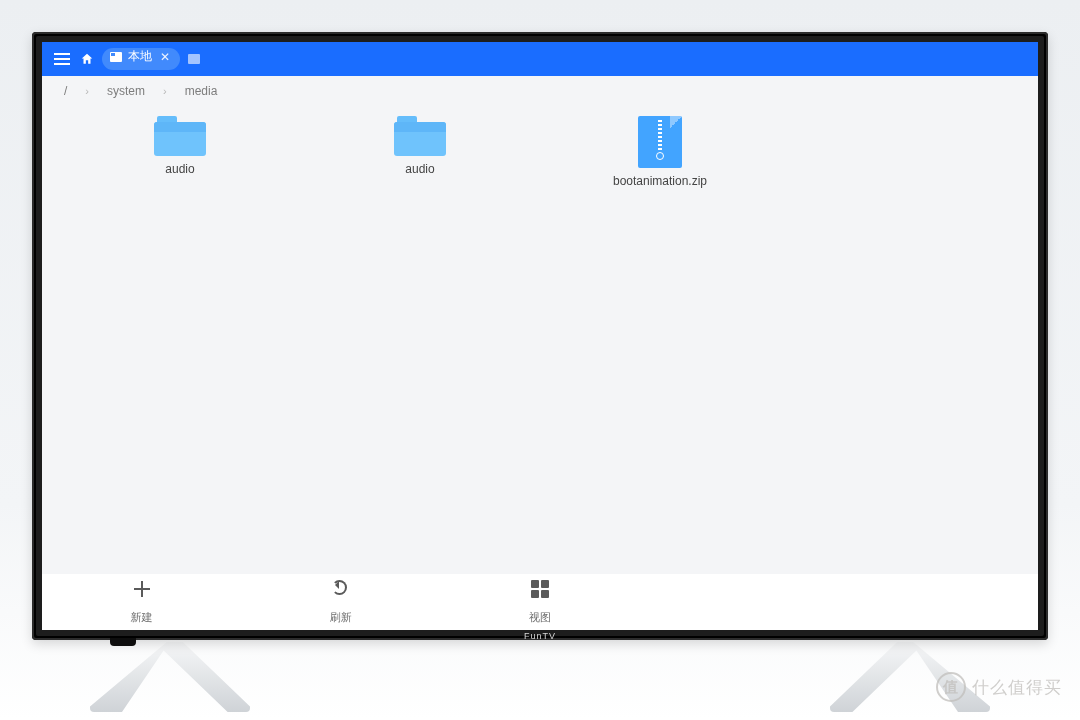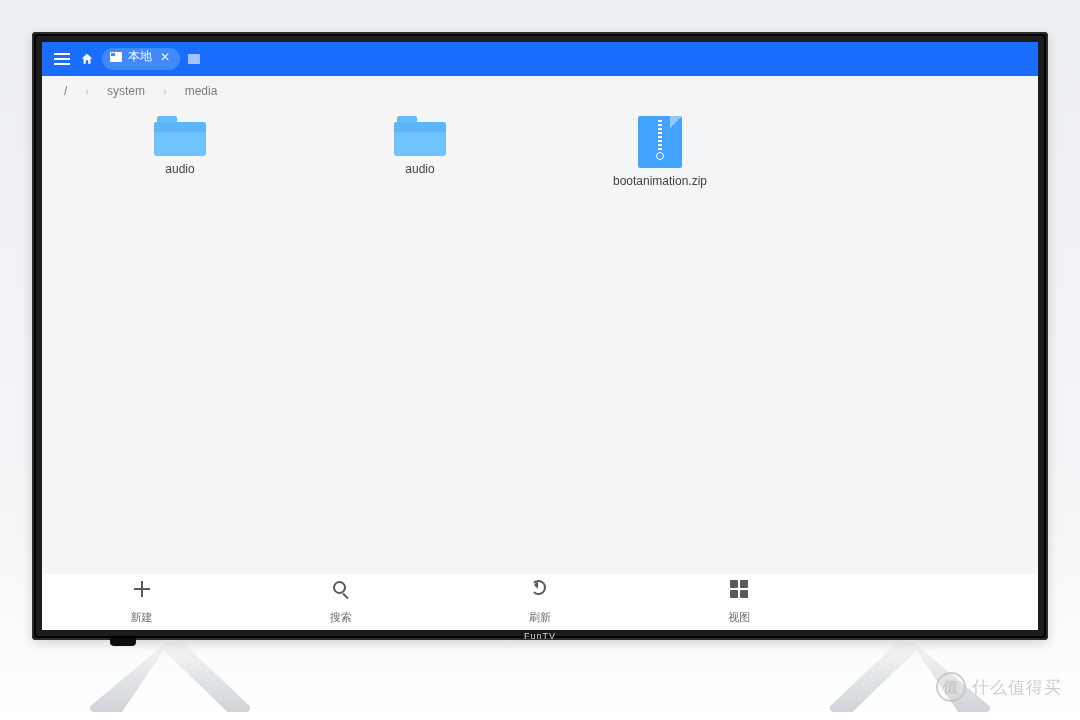--- a/index.html
+++ b/index.html
@@ -204,26 +204,20 @@
       </div>
     </div>
 
     <div class="toolbar">
       <div class="tbtn">
         <div class="ico plus"></div>
         <span>新建</span>
       </div>
       <div class="tbtn">
         <div class="ico">
-            <div class="glass"></div>
-          </div>
-        <span>搜索</span>
-      </div>
-      <div class="tbtn">
-        <div class="ico">
             <div class="refresh"></div>
           </div>
         <span>刷新</span>
       </div>
       <div class="tbtn">
         <div class="ico gridic">
             <span></span>
             <span></span>
             <span></span>
             <span></span>

